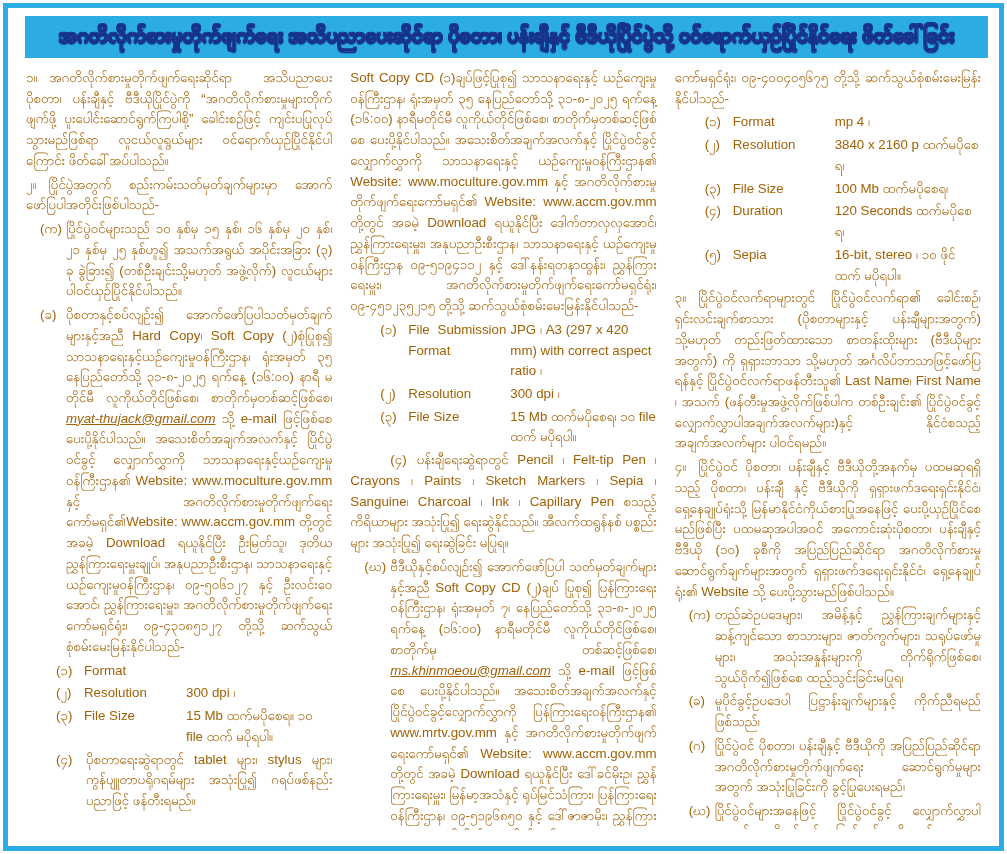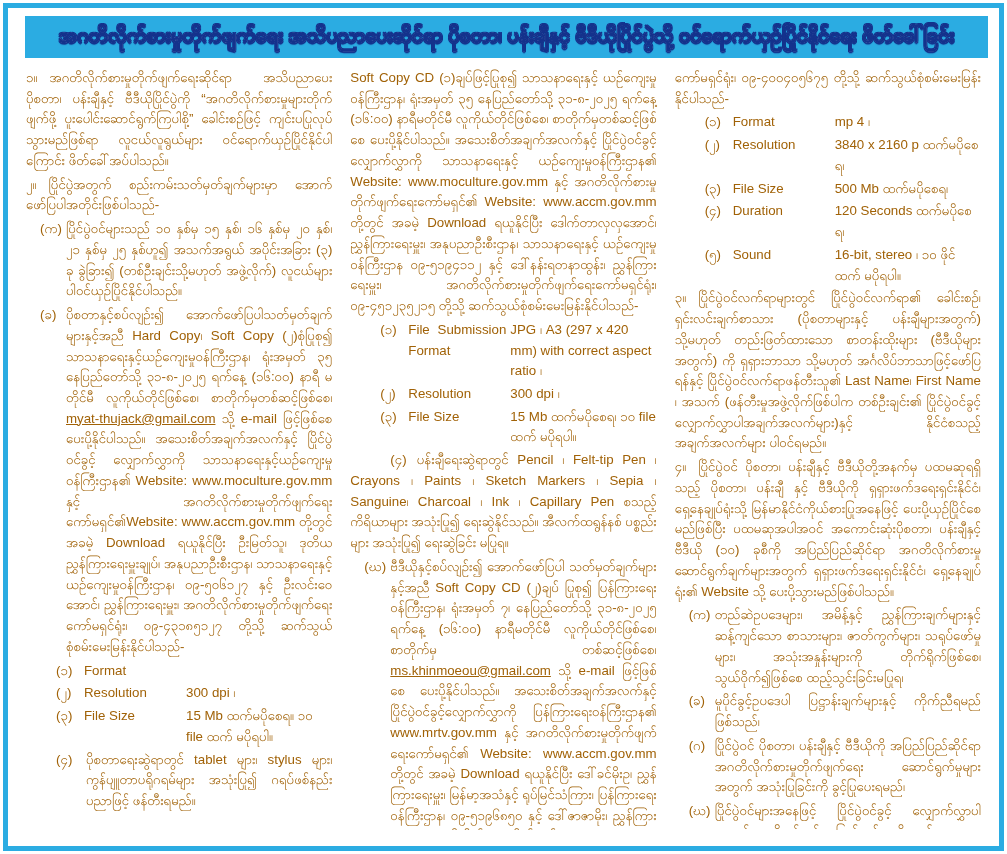--- a/index.html
+++ b/index.html
@@ -30,21 +30,21 @@
   .item .inum{flex:0 0 40px;box-sizing:border-box;padding-left:14px;}
   .item .itext{flex:1;min-width:0;}
   .spec{display:flex;margin:0 0 2px 0;padding-left:30px;}
   .spec .snum{flex:0 0 28px;}
   .spec .slabel{flex:0 0 102px;padding-right:4px;box-sizing:border-box;}
   .spec .svalue{flex:1;min-width:0;text-align:left;}
   .specp{display:flex;margin:0 0 3px 0;padding-left:30px;}
   .specp .inum{flex:0 0 30px;}
   .specp .itext{flex:1;min-width:0;}
   .cont{margin:0 0 3px 0;}
-  u{text-decoration:underline;}
+  u{text-decoration:underline;font-style:italic;}
 </style>
 </head>
 <body>
 
 <div class="frame">
   <div class="banner">
     <div class="banner-title">အဂတိလိုက်စားမှုတိုက်ဖျက်ရေး အသိပညာပေးဆိုင်ရာ ပိုစတာ၊ ပန်းချီနှင့် ဗီဒီယိုပြိုင်ပွဲသို့ ဝင်ရောက်ယှဉ်ပြိုင်နိုင်ရေး ဖိတ်ခေါ်ခြင်း</div>
   </div>
   <div class="cols">
     <div class="col">
@@ -108,30 +108,30 @@
           <span class="svalue">mp 4 ၊</span>
         </div>
         <div class="spec">
           <span class="snum">(၂)</span>
           <span class="slabel">Resolution</span>
           <span class="svalue">3840 x 2160 p ထက်မပိုစေရ၊</span>
         </div>
         <div class="spec">
           <span class="snum">(၃)</span>
           <span class="slabel">File Size</span>
-          <span class="svalue">500 Mb ထက်မပိုစေရ၊</span>
+          <span class="svalue">100 Mb ထက်မပိုစေရ၊</span>
         </div>
         <div class="spec">
           <span class="snum">(၄)</span>
           <span class="slabel">Duration</span>
           <span class="svalue">120 Seconds ထက်မပိုစေရ၊</span>
         </div>
         <div class="spec">
           <span class="snum">(၅)</span>
-          <span class="slabel">Sound</span>
+          <span class="slabel">Sepia</span>
           <span class="svalue">16-bit, stereo ၊ ၁၀ ဖိုင်ထက် မပိုရပါ။</span>
         </div>
         <p class="para"><span class="pnum">၃။</span>ပြိုင်ပွဲဝင်လက်ရာများတွင် ပြိုင်ပွဲဝင်လက်ရာ၏ ခေါင်းစဉ်၊ ရှင်းလင်းချက်စာသား (ပိုစတာများနှင့် ပန်းချီများအတွက်) သို့မဟုတ် တည်းဖြတ်ထားသော စာတန်းထိုးများ (ဗီဒီယိုများအတွက်) ကို ရှရှားဘာသာ သို့မဟုတ် အင်္ဂလိပ်ဘာသာဖြင့်ဖော်ပြရန်နှင့် ပြိုင်ပွဲဝင်လက်ရာဖန်တီးသူ၏ Last Name၊ First Name ၊ အသက် (ဖန်တီးမှုအဖွဲ့လိုက်ဖြစ်ပါက တစ်ဦးချင်း၏ ပြိုင်ပွဲဝင်ခွင့်လျှောက်လွှာပါအချက်အလက်များ)နှင့် နိုင်ငံစသည့် အချက်အလက်များ ပါဝင်ရမည်။</p>
         <p class="para"><span class="pnum">၄။</span>ပြိုင်ပွဲဝင် ပိုစတာ၊ ပန်းချီနှင့် ဗီဒီယိုတို့အနက်မှ ပထမဆုရရှိသည့် ပိုစတာ၊ ပန်းချီ နှင့် ဗီဒီယိုကို ရှရှားဖက်ဒရေးရှင်းနိုင်ငံ၊ ရှေ့နေချုပ်ရုံးသို့ မြန်မာနိုင်ငံကိုယ်စားပြုအနေဖြင့် ပေးပို့ယှဉ်ပြိုင်စေမည်ဖြစ်ပြီး ပထမဆုအပါအဝင် အကောင်းဆုံးပိုစတာ၊ ပန်းချီနှင့် ဗီဒီယို (၁၀) ခုစီကို အပြည်ပြည်ဆိုင်ရာ အဂတိလိုက်စားမှုဆောင်ရွက်ချက်များအတွက် ရှရှားဖက်ဒရေးရှင်းနိုင်ငံ၊ ရှေ့နေချုပ်ရုံး၏ Website သို့ ပေးပို့သွားမည်ဖြစ်ပါသည်။</p>
         <div class="item">
           <span class="inum">(က)</span>
           <span class="itext">တည်ဆဲဥပဒေများ၊ အမိန့်နှင့် ညွှန်ကြားချက်များနှင့် ဆန့်ကျင်သော စာသားများ၊ ဇာတ်ကွက်များ၊ သရုပ်ဖော်မှုများ၊ အသုံးအနှုန်းများကို တိုက်ရိုက်ဖြစ်စေ၊ သွယ်ဝိုက်၍ဖြစ်စေ ထည့်သွင်းခြင်းမပြုရ၊</span>
         </div>
         <div class="item">
           <span class="inum">(ခ)</span>

